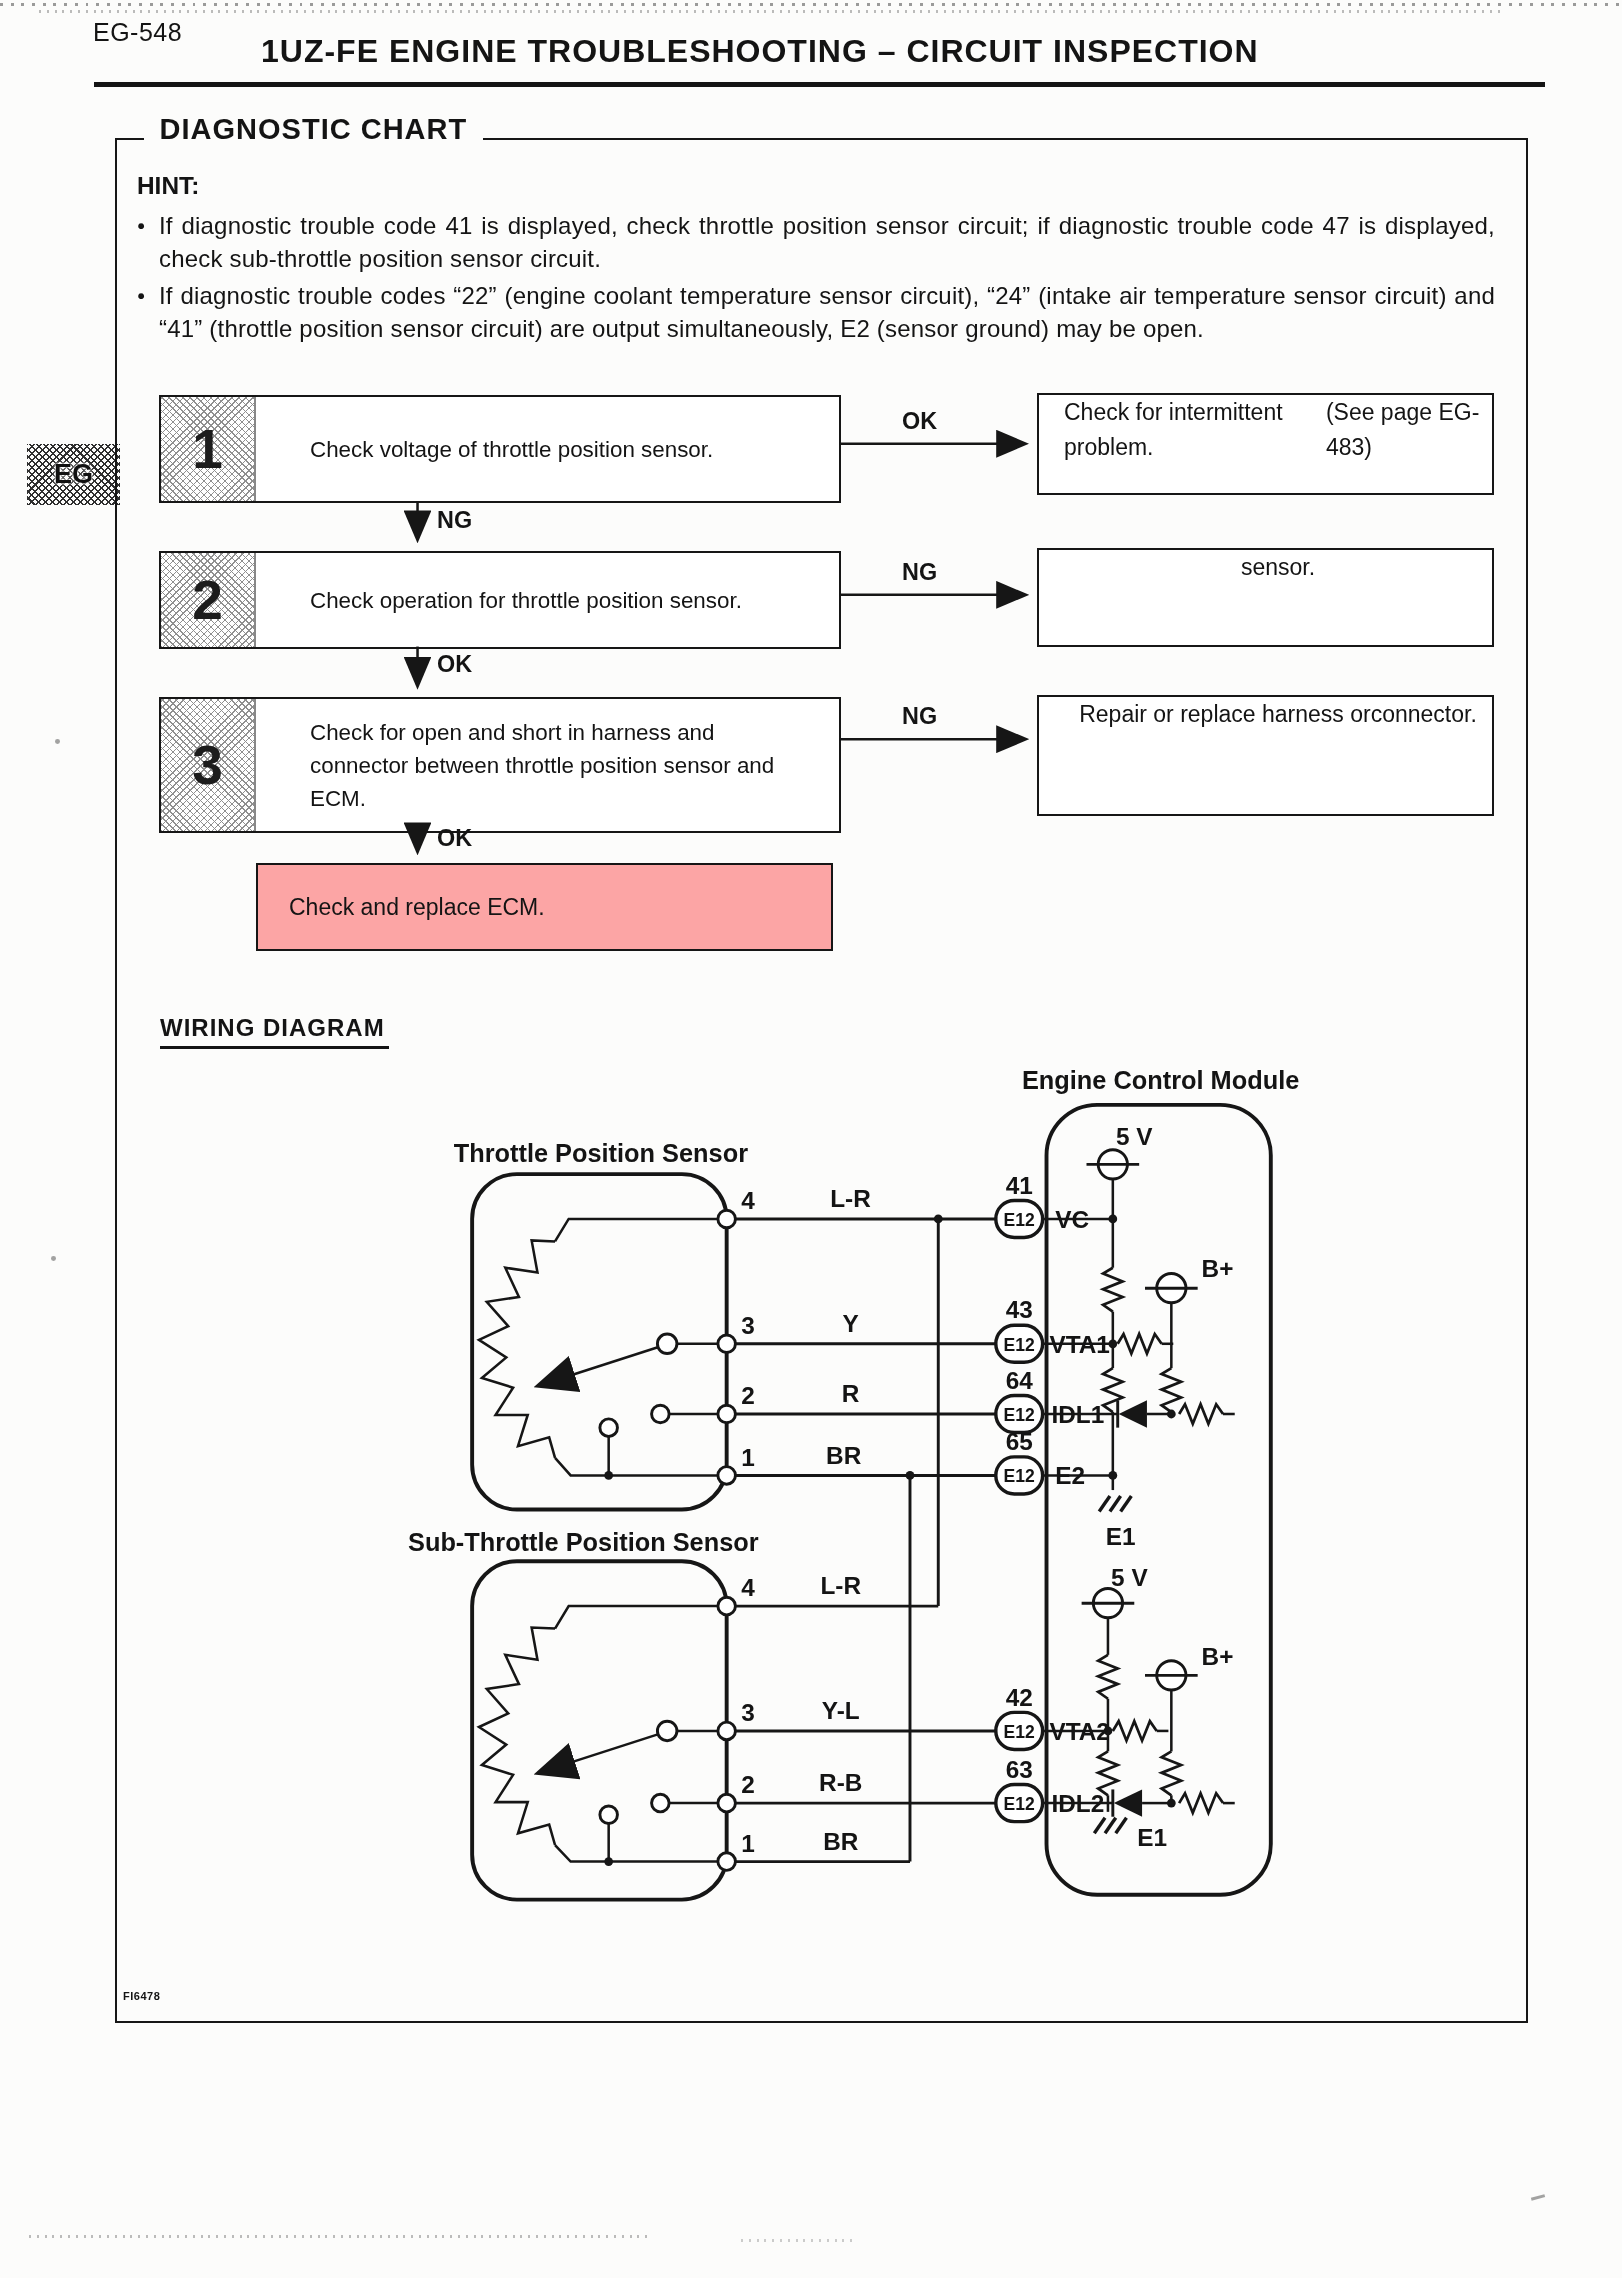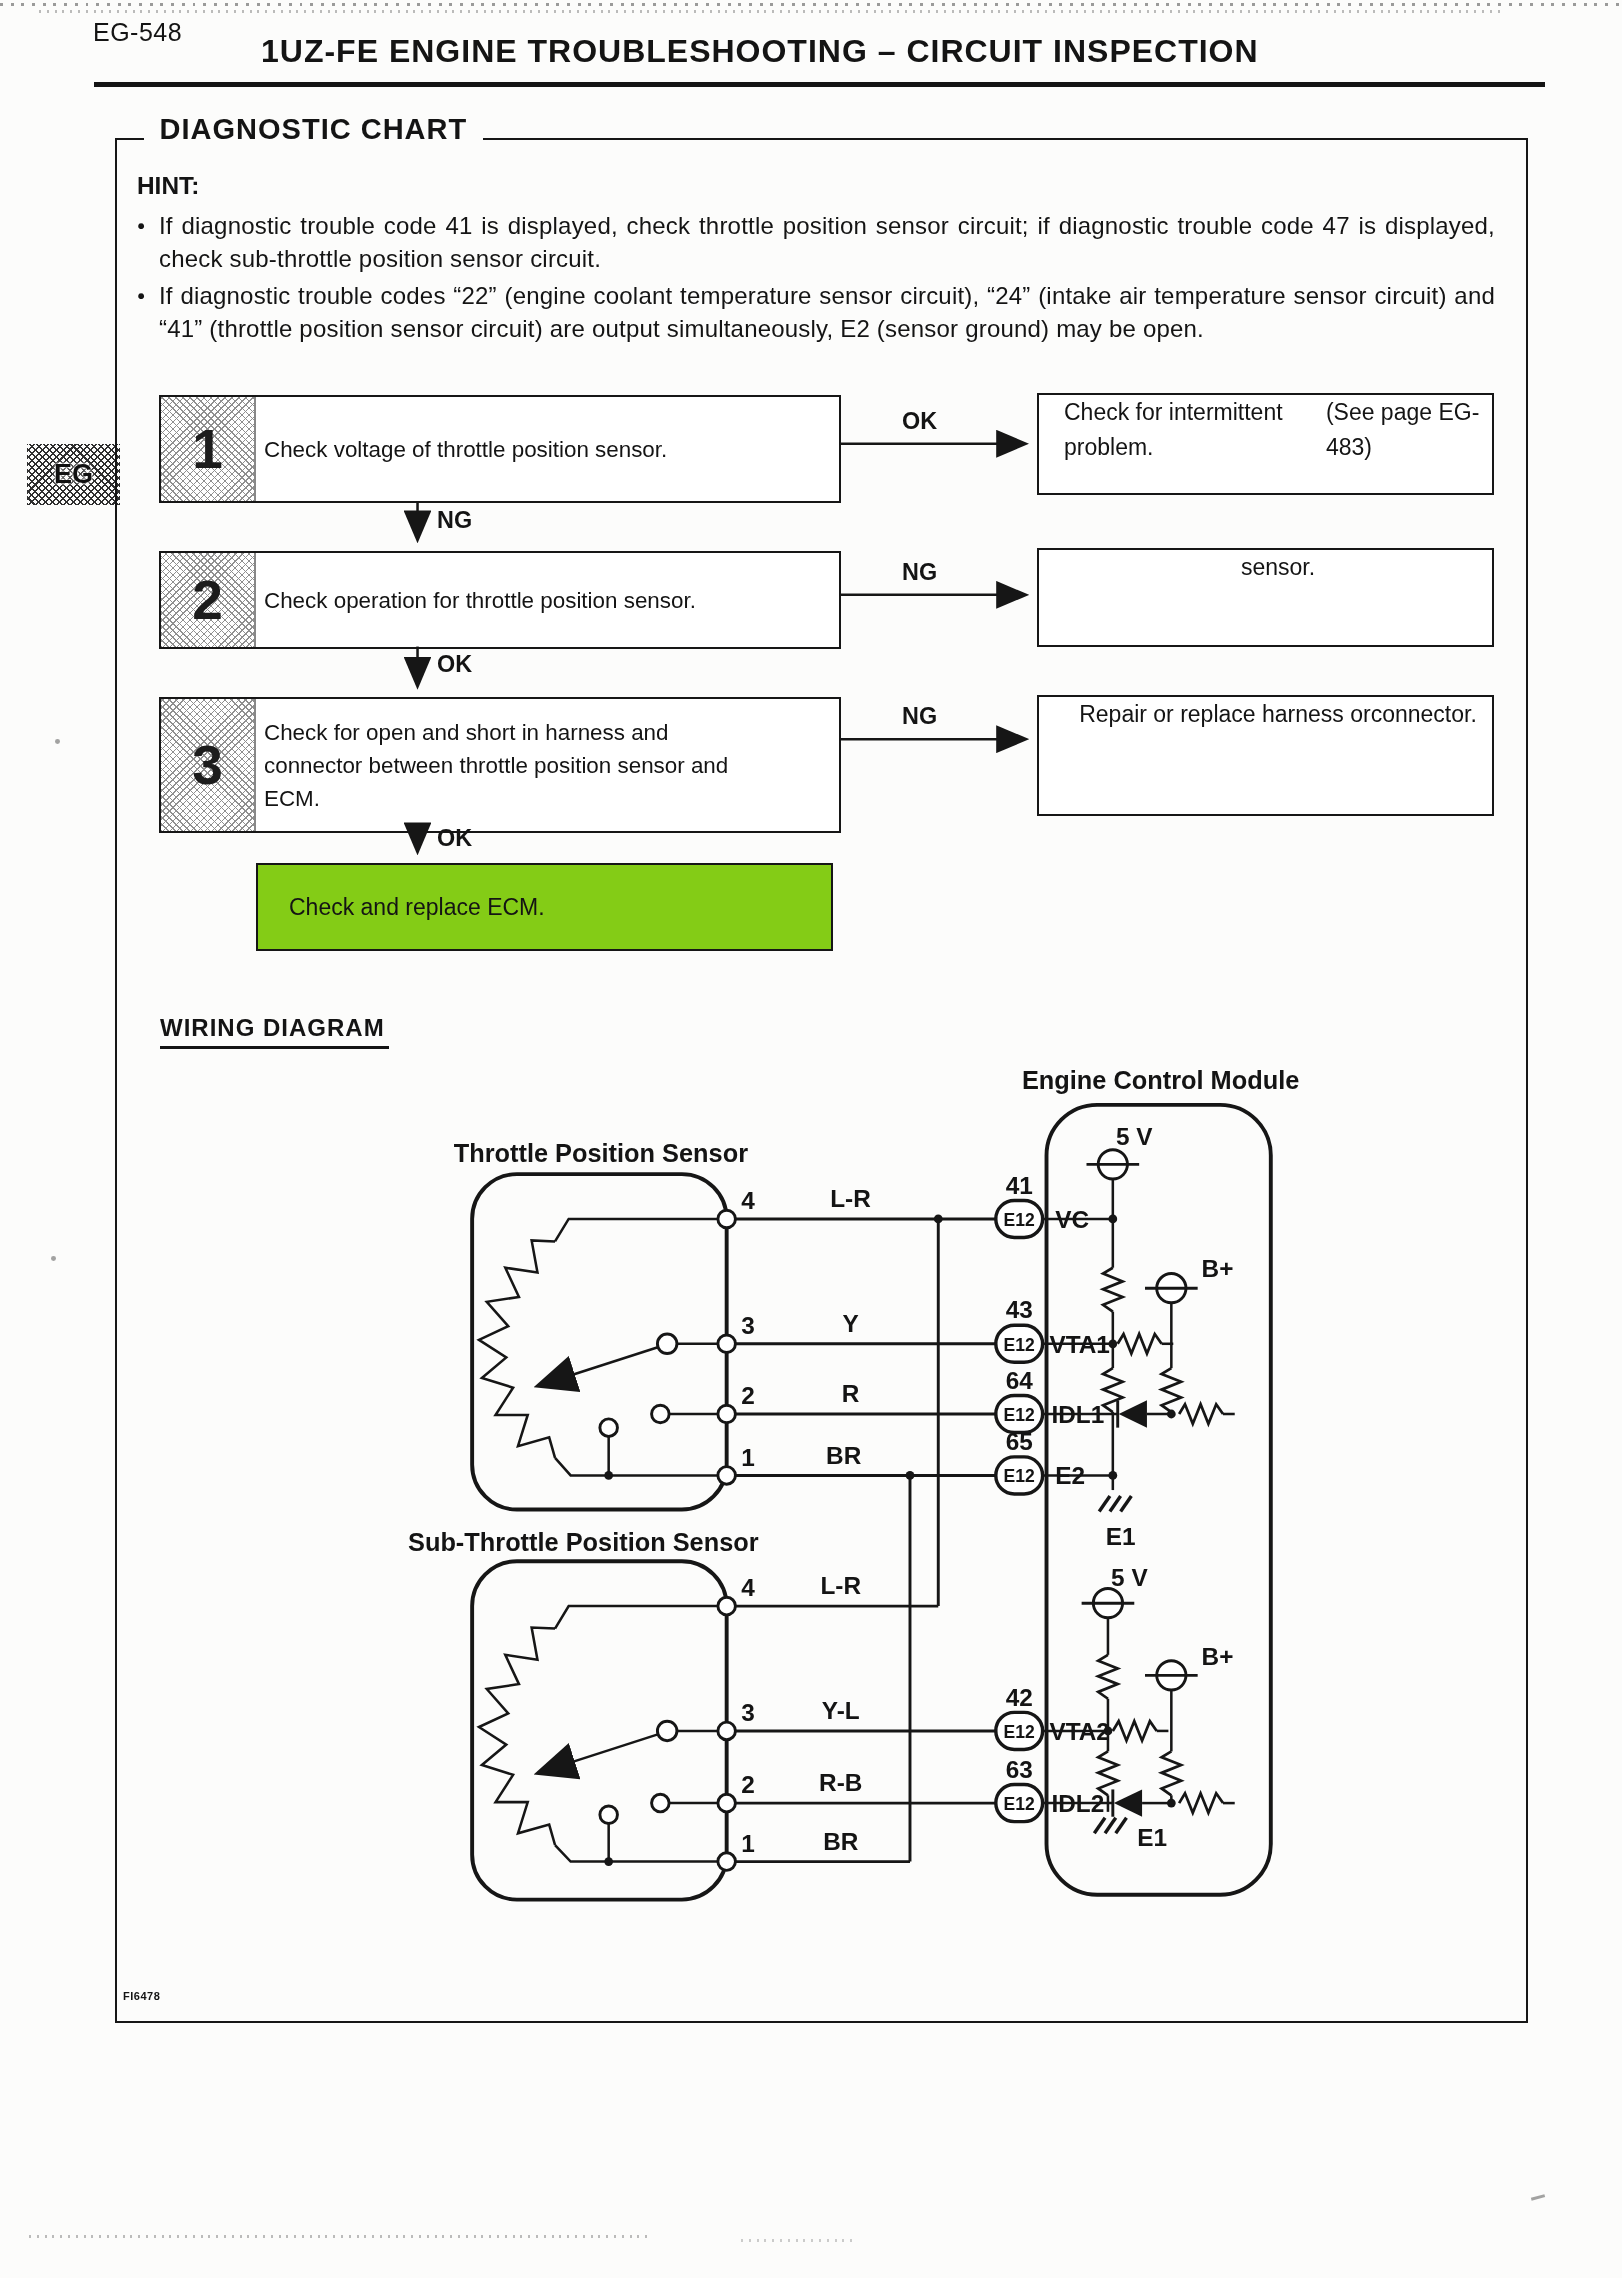--- a/index.html
+++ b/index.html
@@ -26,26 +26,26 @@
   .hints{position:absolute;left:137px;top:209px;width:1358px;}
   .hint-item{display:flex;gap:13.7px;margin-bottom:3.9px;}
   .hint-dot{flex:0 0 auto;font-size:13.7px;line-height:33px;}
   .hint-text{font-size:24px;line-height:33px;text-align:justify;letter-spacing:0.2px;}
   
   .step-box{position:absolute;border:2.9px solid #161616;background:#fff;}
   .tile{position:absolute;left:0;top:0;bottom:0;width:93px;border-right:2px solid #888;
       background-image:repeating-linear-gradient(45deg,#8f8f8f 0 1px,transparent 1px 4.9px),
                        repeating-linear-gradient(-45deg,#8f8f8f 0 1px,transparent 1px 4.9px);
       display:flex;align-items:center;justify-content:center;font-size:55px;font-weight:800;color:#1c1c1c;}
-  .step-text{margin-left:66px;height:100%;padding:5.9px 11.7px 5.9px 37px;display:flex;flex-direction:column;
+  .step-text{margin-left:112px;height:100%;padding:5.9px 11.7px 5.9px 37px;display:flex;flex-direction:column;
       justify-content:center;font-size:22.4px;line-height:33px;box-sizing:border-box;}
   .step-text span{display:block;}
   .result-box{position:absolute;border:2.9px solid #161616;background:#fff;padding-left:25px;
       display:flex;flex-direction:row;justify-content:center;font-size:23px;line-height:35px;box-sizing:border-box;}
-  .final-box{position:absolute;border:2.9px solid #161616;background:#84cc16;display:flex;align-items:center;
+  .final-box{position:absolute;border:2.9px solid #161616;background:#fca5a5;display:flex;align-items:center;
       padding-left:31px;font-size:23px;box-sizing:border-box;}
   .flow-label{position:absolute;font-size:23.4px;font-weight:700;}
   
   .wiring-title{position:absolute;left:160px;top:1014px;font-size:24px;font-weight:700;letter-spacing:1px;
       border-bottom:3.9px solid #141414;padding:0 3.9px 3.9px 0;}
   .fig-code{position:absolute;left:123px;top:1990px;font-size:11px;font-weight:600;letter-spacing:0.5px;}
   
   svg.overlay{position:absolute;left:0;top:0;width:1623px;height:2278px;pointer-events:none;}
   .wire{stroke:#161616;stroke-width:3;fill:none;}
   .thin{stroke:#161616;stroke-width:2.6;fill:none;}

